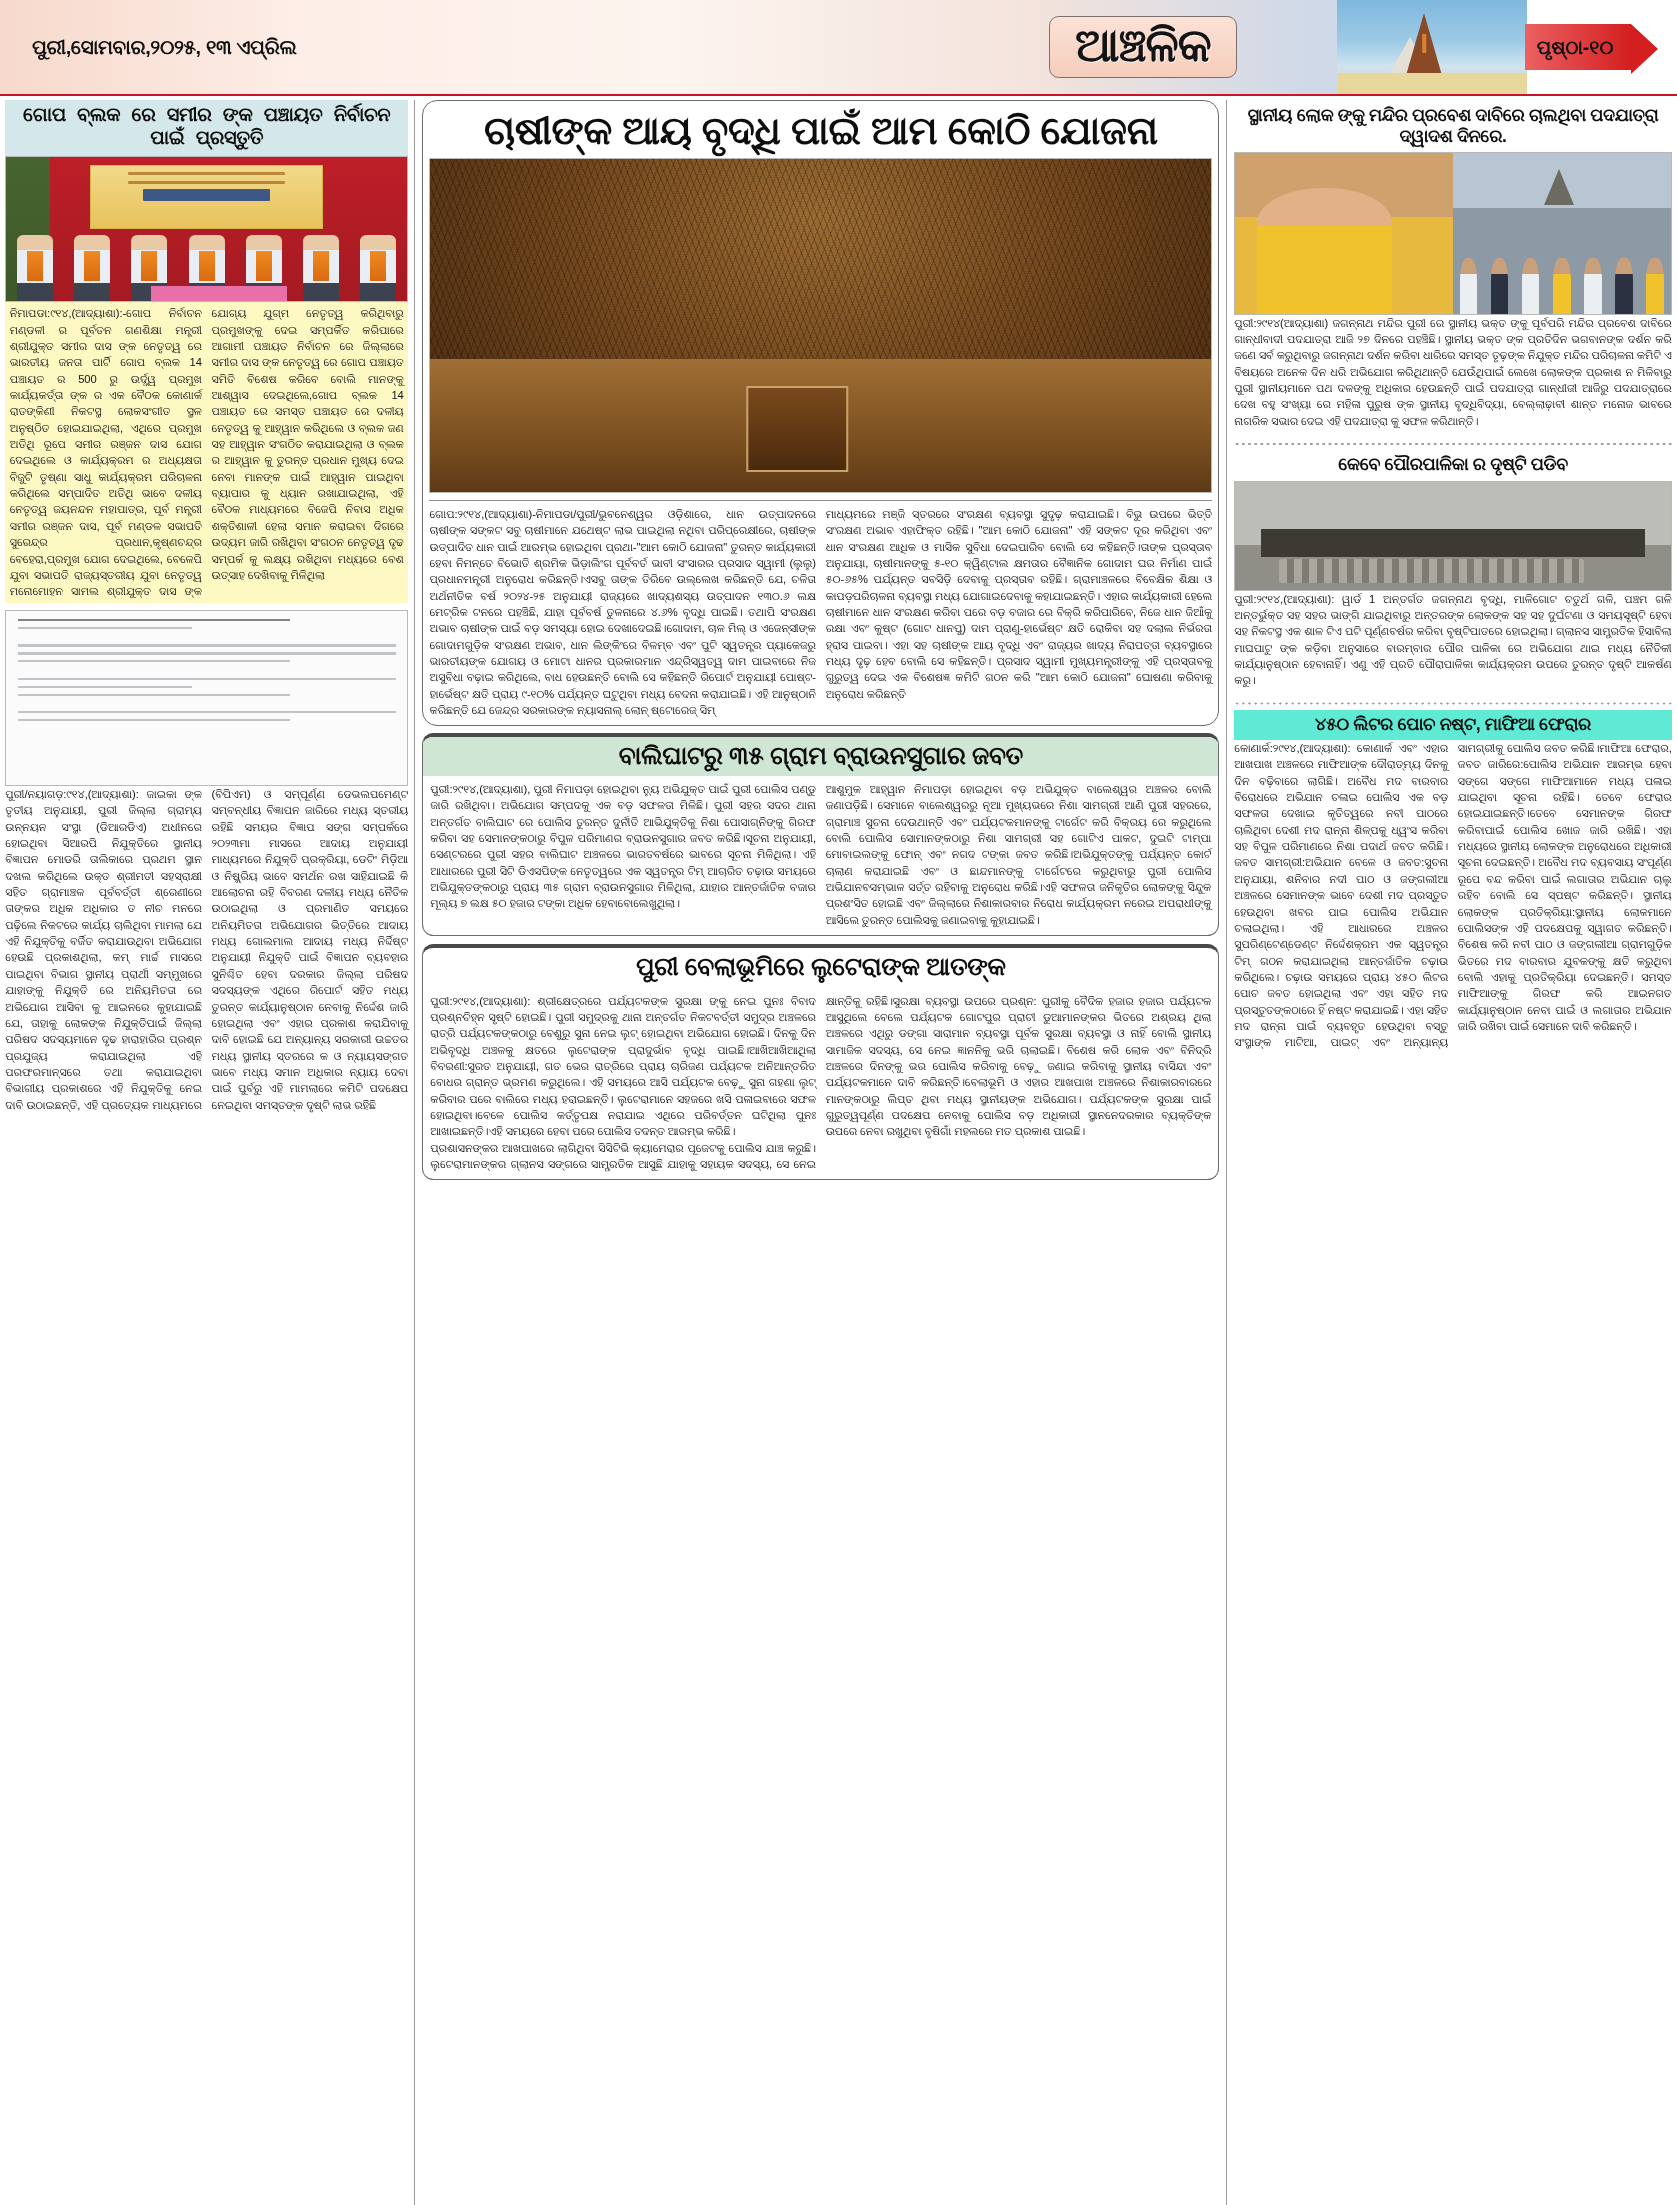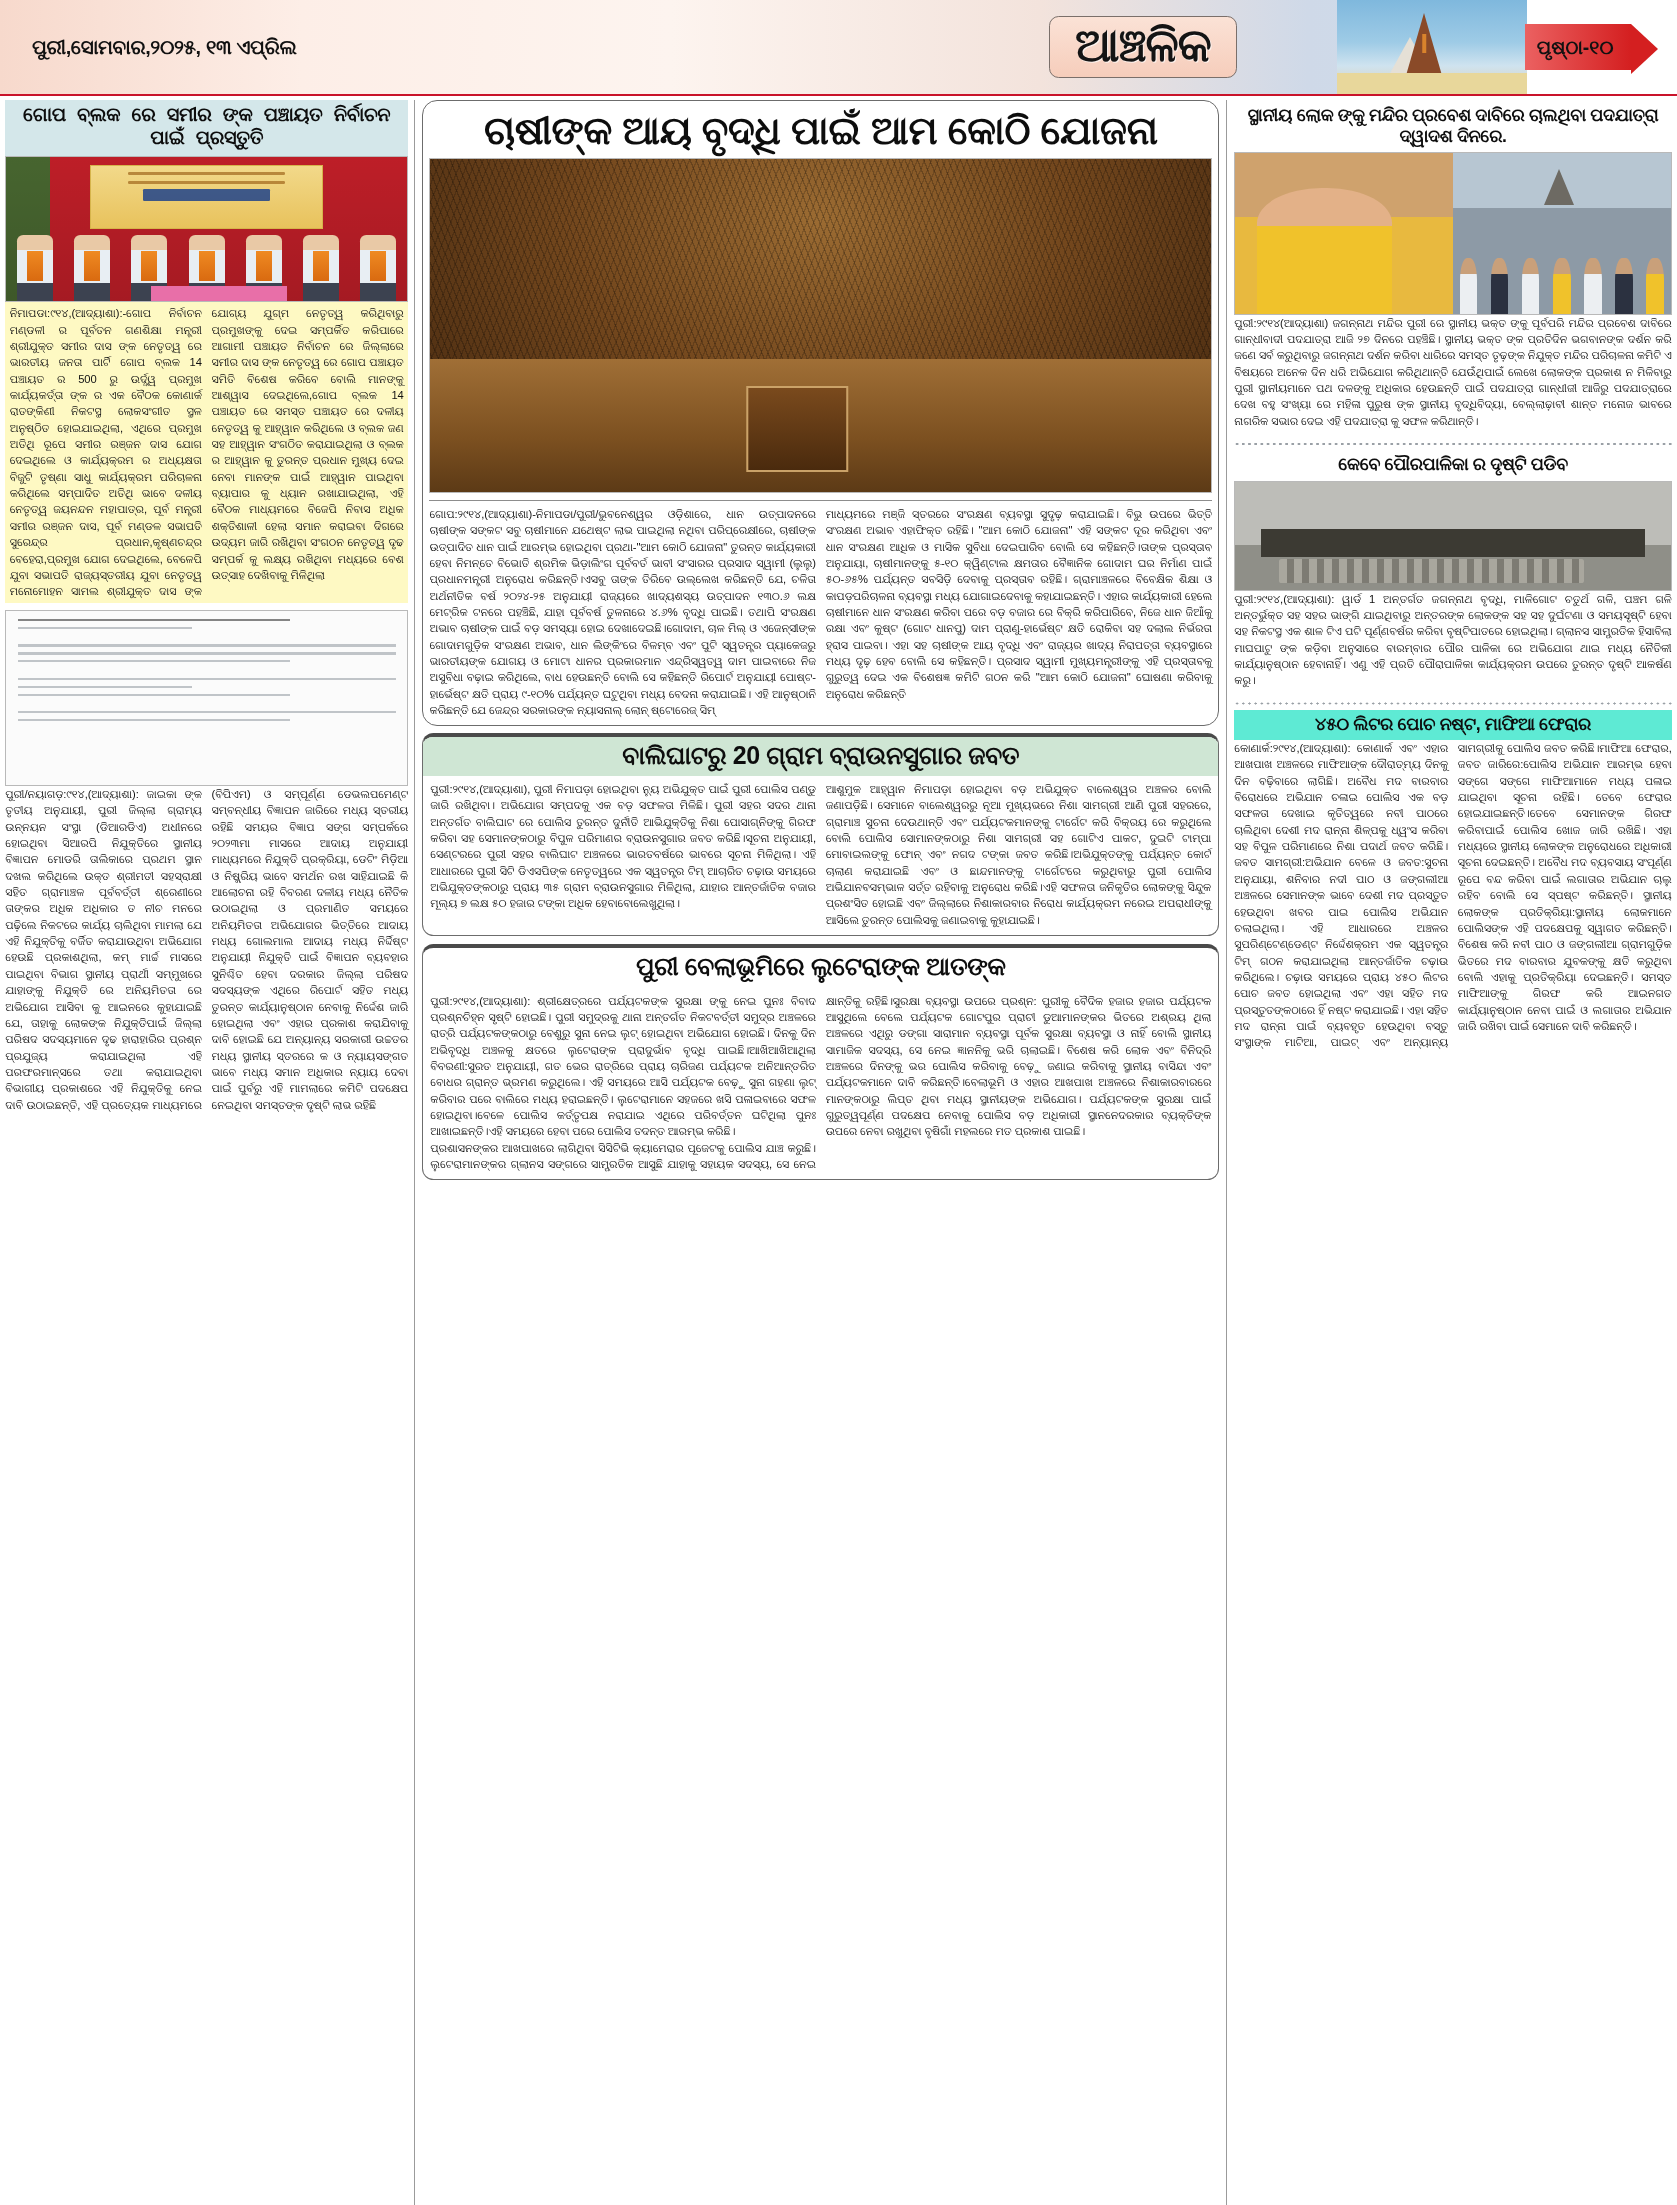--- a/index.html
+++ b/index.html
@@ -444,21 +444,21 @@
         <div class="door"></div>
       </div>
       <div class="hrule"></div>
       <div class="cols2">
         <div class="body">ଗୋପ:୨୯୧୪,(ଆଦ୍ୟାଶା)-ନିମାପଡା/ପୁରୀ/ଭୁବନେଶ୍ୱର ଓଡ଼ିଶାରେ, ଧାନ ଉତ୍ପାଦନରେ ଚାଷୀଙ୍କ ସଙ୍କଟ ସବୁ ଚାଷୀମାନେ ଯଥେଷ୍ଟ ଲାଭ ପାଇଥିଲା ନଥିବା ପରିପ୍ରେକ୍ଷୀରେ, ଚାଷୀଙ୍କ ଉତ୍ପାଦିତ ଧାନ ପାଇଁ ଆରମ୍ଭ ହୋଇଥିବା ପ୍ରଥା-"ଆମ କୋଠି ଯୋଜନା" ତୁରନ୍ତ କାର୍ଯ୍ୟକାରୀ ହେବା ନିମନ୍ତେ ବିଭୋତି ଶ୍ରମିକ ଭିଡ଼ାଲିଂଗ ପୂର୍ବବର୍ତ ଭାବୀ ସଂସାରର ପ୍ରସାଦ ସ୍ୱାମୀ (ଲୁଲୁ) ପ୍ରଧାନମନ୍ତ୍ରୀ ଅନୁରୋଧ କରିଛନ୍ତି।ଏସବୁ ତାଙ୍କ ତିରିବେ ଉଲ୍ଲେଖ କରିଛନ୍ତି ଯେ, ଚଳିତା ଅର୍ଥନୀତିକ ବର୍ଷ ୨୦୨୪-୨୫ ଅନୁଯାୟୀ ରାଜ୍ୟରେ ଖାଦ୍ୟଶସ୍ୟ ଉତ୍ପାଦନ ୧୩୦.୬ ଲକ୍ଷ ମେଟ୍ରିକ ଟନରେ ପହଞ୍ଚିଛି, ଯାହା ପୂର୍ବବର୍ଷ ତୁଳନାରେ ୪.୬% ବୃଦ୍ଧି ପାଇଛି। ତଥାପି ସଂରକ୍ଷଣ ଅଭାବ ଚାଷୀଙ୍କ ପାଇଁ ବଡ଼ ସମସ୍ୟା ହୋଇ ଦେଖାଦେଇଛି।ଗୋଦାମ, ଚାଳ ମିଲ୍ ଓ ଏଜେନ୍ସୀଙ୍କ ଗୋଦାମଗୁଡ଼ିକ ସଂରକ୍ଷଣ ଅଭାବ, ଧାନ ଲିଙ୍କିଂରେ ବିଳମ୍ବ ଏବଂ ପୁଟି ସ୍ୱତନ୍ତ୍ର ପ୍ୟାକେଜରୁ ଭାରତୀୟଙ୍କ ଯୋଗୟ ଓ ମୋଟା ଧାନର ପ୍ରକାରମାନ ଏନ୍ଦ୍ରିସ୍ୱତ୍ୱ ଦାମ ପାଇବାରେ ନିଜ ଅସୁବିଧା ବଢ଼ାଇ କରିଥିଲେ, ବାଧ ହେଉଛନ୍ତି ବୋଲି ସେ କହିଛନ୍ତି ରିପୋର୍ଟ ଅନୁଯାୟୀ ପୋଷ୍ଟ-ହାର୍ଭେଷ୍ଟ କ୍ଷତି ପ୍ରାୟ ୯-୧୦% ପର୍ଯ୍ୟନ୍ତ ଘଟୁଥିବା ମଧ୍ୟ ବେଦନା କରାଯାଇଛି। ଏହି ଆନୁଷ୍ଠାନି କରିଛନ୍ତି ଯେ ଜେନ୍ଦ୍ର ସରକାରଙ୍କ ନ୍ୟାସନାଲ୍ ଲୋନ୍ ଷ୍ଟୋରେଜ୍ ସିମ୍</div>
         <div class="body">ମାଧ୍ୟମରେ ମଞ୍ଜି ସ୍ତରରେ ସଂରକ୍ଷଣ ବ୍ୟବସ୍ଥା ସୁଦୃଢ଼ କରାଯାଇଛି। ବିଭୁ ଉପରେ ଭିତ୍ତି ସଂରକ୍ଷଣ ଅଭାବ ଏହାଫିକ୍ତ ରହିଛି। "ଆମ କୋଠି ଯୋଜନା" ଏହି ସଙ୍କଟ ଦୂର କରିଥିବା ଏବଂ ଧାନ ସଂରକ୍ଷଣ ଆଧିକ ଓ ମାସିକ ସୁବିଧା ଦେଇପାରିବ ବୋଲି ସେ କହିଛନ୍ତି।ତାଙ୍କ ପ୍ରସ୍ତାବ ଅନୁଯାୟା, ଚାଷୀମାନଙ୍କୁ ୫-୧୦ କ୍ୱିଣ୍ଟାଲ କ୍ଷମତାର ବୈଜ୍ଞାନିକ ଗୋଦାମ ଘର ନିର୍ମାଣ ପାଇଁ ୫୦-୬୫% ପର୍ଯ୍ୟନ୍ତ ସବସିଡ଼ି ଦେବାକୁ ପ୍ରସ୍ତାବ ରହିଛି। ଗ୍ରାମାଞ୍ଚଳରେ ବିବେକ୍ଷିକ ଶିକ୍ଷା ଓ କାପଡ଼ପରିଚାଳନା ବ୍ୟବସ୍ଥା ମଧ୍ୟ ଯୋଗାଇଦେବାକୁ କହାଯାଇଛନ୍ତି। ଏହାର କାର୍ଯ୍ୟକାରୀ ହେଲେ ଚାଷୀମାନେ ଧାନ ସଂରକ୍ଷଣ କରିବା ପରେ ବଡ଼ ବଜାର ରେ ବିକ୍ରି କରିପାରିବେ, ନିଜେ ଧାନ ଜିଆଁକୁ ରକ୍ଷା ଏବଂ କୁଷ୍ଟ (ଗୋଟ ଧାନପୁ) ଦାମ ପ୍ରାଣୁ-ହାର୍ଭେଷ୍ଟ କ୍ଷତି ରୋକିବା ସହ ଦଲାଲ ନିର୍ଭରତା ହ୍ରାସ ପାଇବା। ଏହା ସହ ଚାଷୀଙ୍କ ଆୟ ବୃଦ୍ଧି ଏବଂ ରାଜ୍ୟର ଖାଦ୍ୟ ନିରାପତ୍ତା ବ୍ୟବସ୍ଥାରେ ମଧ୍ୟ ଦୃଢ଼ ହେବ ବୋଲି ସେ କହିଛନ୍ତି। ପ୍ରସାଦ ସ୍ୱାମୀ ମୁଖ୍ୟମନ୍ତ୍ରୀଙ୍କୁ ଏହି ପ୍ରସ୍ତାବକୁ ଗୁରୁତ୍ୱ ଦେଇ ଏକ ବିଶେଷଜ୍ଞ କମିଟି ଗଠନ କରି "ଆମ କୋଠି ଯୋଜନା" ଘୋଷଣା କରିବାକୁ ଅନୁରୋଧ କରିଛନ୍ତି</div>
       </div>
     </div>
 
     <div class="band">
-      <div class="hl hl-lg hl-tint-green">ବାଲିଘାଟରୁ 20 ଗ୍ରାମ ବ୍ରାଉନସୁଗାର ଜବତ</div>
+      <div class="hl hl-lg hl-tint-green">ବାଲିଘାଟରୁ ୩୫ ଗ୍ରାମ ବ୍ରାଉନସୁଗାର ଜବତ</div>
       <div class="cols2" style="padding:5.3px 7px 7px;">
         <div class="body">ପୁରୀ:୨୯୧୪,(ଆଦ୍ୟାଶା), ପୁରୀ ନିମାପଡ଼ା ହୋଇଥିବା ନ୍ୟୁ ଅଭିଯୁକ୍ତ ପାଇଁ ପୁରୀ ପୋଲିସ ପଣ୍ଡୁ ଜାରି ରଖିଥିବା। ଅଭିଯୋଗ ସମ୍ପଦକୁ ଏକ ବଡ଼ ସଫଳତା ମିଳିଛି। ପୁରୀ ସହର ସଦର ଥାନା ଅନ୍ତର୍ଗତ ବାଲିଘାଟ ରେ ପୋଲିସ ତୁରନ୍ତ ଦୁର୍ନୀତି ଆଭିଯୁକ୍ତିକୁ ନିଶା ପୋସାଗ୍ନିଙ୍କୁ ଗିରଫ କରିବା ସହ ସେମାନଙ୍କଠାରୁ ବିପୁଳ ପରିମାଣର ବ୍ରାଉନସୁଗାର ଜବତ କରିଛି।ସୂଚନା ଅନୁଯାୟୀ, ସେଣ୍ଟରରେ ପୁରୀ ସହର ବାଲିଘାଟ ଅଞ୍ଚଳରେ ଭାରତବର୍ଷରେ ଭାବରେ ସୂଚନା ମିଳିଥିଲା। ଏହି ଆଧାରରେ ପୁରୀ ସିଟି ଡିଏସପିଙ୍କ ନେତୃତ୍ୱରେ ଏକ ସ୍ୱତନ୍ତ୍ର ଟିମ୍ ଆଚାରିତ ଚଢ଼ାଉ ସମୟରେ ଅଭିଯୁକ୍ତଙ୍କଠାରୁ ପ୍ରାୟ ୩୫ ଗ୍ରାମ ବ୍ରାଉନସୁଗାର ମିଳିଥିଲା, ଯାହାର ଆନ୍ତର୍ଜାତିକ ବଜାର ମୂଲ୍ୟ ୭ ଲକ୍ଷ ୫୦ ହଜାର ଟଙ୍କା ଅଧିକ ହେବାବୋଲେଖୁଥିଲା।</div>
         <div class="body">ଆଶୁମୁକ ଆହ୍ୱାନ ନିମାପଡ଼ା ହୋଇଥିବା ବଡ଼ ଅଭିଯୁକ୍ତ ବାଲେଶ୍ୱର ଅଞ୍ଚଳର ବୋଲି ଜଣାପଡ଼ିଛି। ସେମାନେ ବାଲେଶ୍ୱରରୁ ନୂଆ ମୁଖ୍ୟଭରେ ନିଶା ସାମଗ୍ରୀ ଆଣି ପୁରୀ ସହରରେ, ଗ୍ରାମାଞ୍ଚ ସୁଚନା ଦେଉଥାନ୍ତି ଏବଂ ପର୍ଯ୍ୟଟକମାନଙ୍କୁ ଟାର୍ଗେଟ କରି ବିକ୍ରୟ ରେ କରୁଥିଲେ ବୋଲି ପୋଲିସ ସୋମାନଙ୍କଠାରୁ ନିଶା ସାମଗ୍ରୀ ସହ ଗୋଟିଏ ପାକଟ, ଦୁଇଟି ଟାମ୍ପା ମୋବାଇଲଙ୍କୁ ଫୋନ୍ ଏବଂ ନଗଦ ଟଙ୍କା ଜବତ କରିଛି।ଅଭିଯୁକ୍ତଙ୍କୁ ପର୍ଯ୍ୟନ୍ତ କୋର୍ଟ ଚାଲାଣ କରାଯାଇଛି ଏବଂ ଓ ଛାନ୍ଦମାନଙ୍କୁ ଟାର୍ଗେଟରେ କରୁଥିବାରୁ ପୁରୀ ପୋଲିସ ଅଭିଯାନବସମ୍ଭାଳ ସର୍ତ୍ତ ରହିବାକୁ ଅନୁରୋଧ କରିଛି।ଏହି ସଫଳତା ଜନିକୃତିର ଲୋକଙ୍କୁ ସିନ୍ଦୁକ ପ୍ରଶଂସିତ ହୋଇଛି ଏବଂ ଜିଲ୍ଲାରେ ନିଶାକାରବାର ନିରୋଧ କାର୍ଯ୍ୟକ୍ରମ ନରେଇ ଅପରାଧୀଙ୍କୁ ଆସିଲେ ତୁରନ୍ତ ପୋଲିସକୁ ଜଣାଇବାକୁ କୁହାଯାଇଛି।</div>
       </div>
     </div>
 
     <div class="band">
       <div class="hl hl-lg hl-tint-none">ପୁରୀ ବେଲାଭୂମିରେ ଲୁଟେରାଙ୍କ ଆତଙ୍କ</div>
       <div class="cols2" style="padding:5.3px 7px 7px;">
         <div class="body">ପୁରୀ:୨୯୧୪,(ଆଦ୍ୟାଶା): ଶ୍ରୀକ୍ଷେତ୍ରରେ ପର୍ଯ୍ୟଟକଙ୍କ ସୁରକ୍ଷା ଙ୍କୁ ନେଇ ପୁନଃ ବିବାଦ ପ୍ରଶ୍ନଚିହ୍ନ ସୃଷ୍ଟି ହୋଇଛି। ପୁରୀ ସମୁଦ୍ରକୁ ଥାନା ଅନ୍ତର୍ଗତ ନିକଟବର୍ତ୍ତୀ ସମୁଦ୍ର ଅଞ୍ଚଳରେ ରାତ୍ରି ପର୍ଯ୍ୟଟକଙ୍କଠାରୁ ବେଶୁରୁ ସୁନା ନେଇ ଲୁଟ୍ ହୋଇଥିବା ଅଭିଯୋଗ ହୋଇଛି। ଦିନକୁ ଦିନ ଅଭିବୃଦ୍ଧି ଅଞ୍ଚଳକୁ କ୍ଷତରେ ଲୁଟେରାଙ୍କ ପ୍ରାଦୁର୍ଭାବ ବୃଦ୍ଧି ପାଇଛି।ଆଖିଆଖିଆଥିଲା ବିବରଣୀ:ସୁରତ ଅନୁଯାୟୀ, ଗତ ଭେର ରାତ୍ରିରେ ପ୍ରାୟ ଚାରିଜଣ ପର୍ଯ୍ୟଟକ ଅନିଆନ୍ତରିତ ବୋଧର ଗ୍ରାନ୍ତ ଭ୍ରମଣ କରୁଥିଲେ। ଏହି ସମୟରେ ଆସି ପର୍ଯ୍ୟଟକ ବେଢ଼ୁ ସୁନା ଗହଣା ଲୁଟ୍ କରିବାର ପରେ ବାଲିରେ ମଧ୍ୟ ହରାଇଛନ୍ତି। ଲୁଟେରାମାନେ ସହଜରେ ଖସି ପଳାଇବାରେ ସଫଳ ହୋଇଥିବା।ବେଳେ ପୋଲିସ କର୍ତ୍ତୃପକ୍ଷ ନରାଯାଇ ଏଥିରେ ପରିବର୍ତ୍ତନ ଘଟିଥିଲା ପୁନଃ ଆଖାଇଛନ୍ତି।ଏହି ସମୟରେ ହେବା ପରେ ପୋଲିସ ତଦନ୍ତ ଆରମ୍ଭ କରିଛି।</div>

